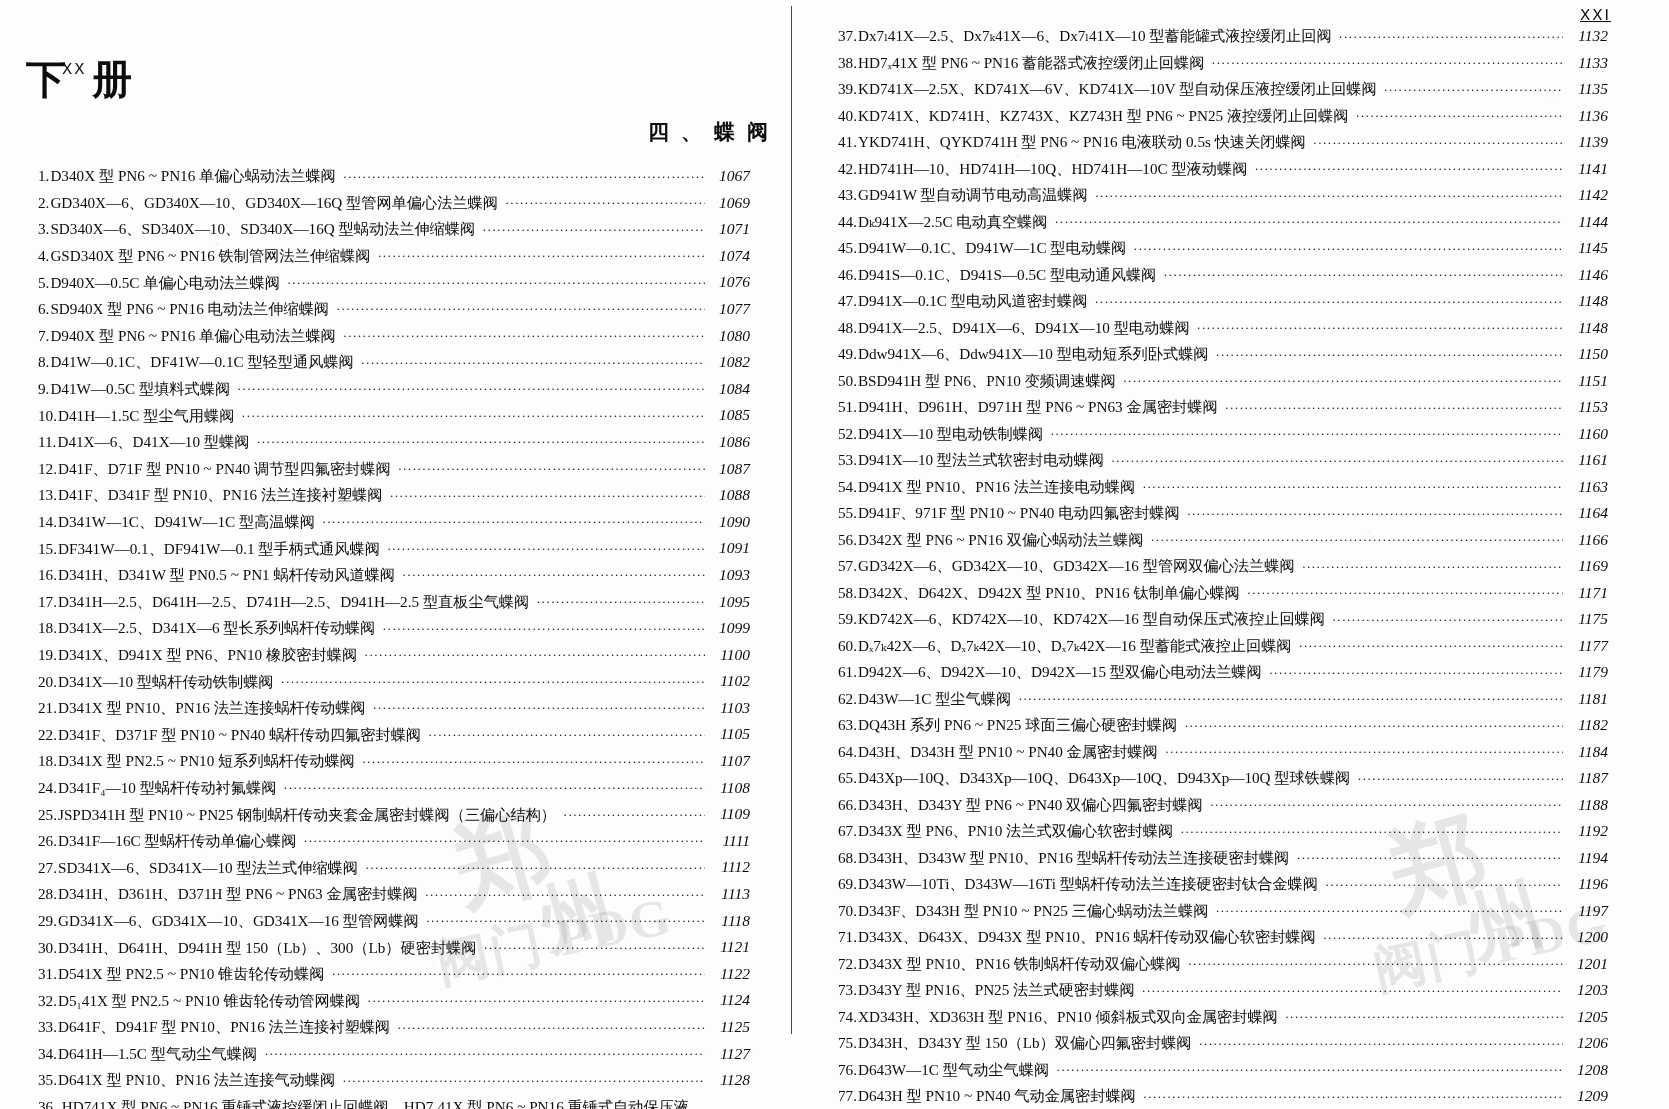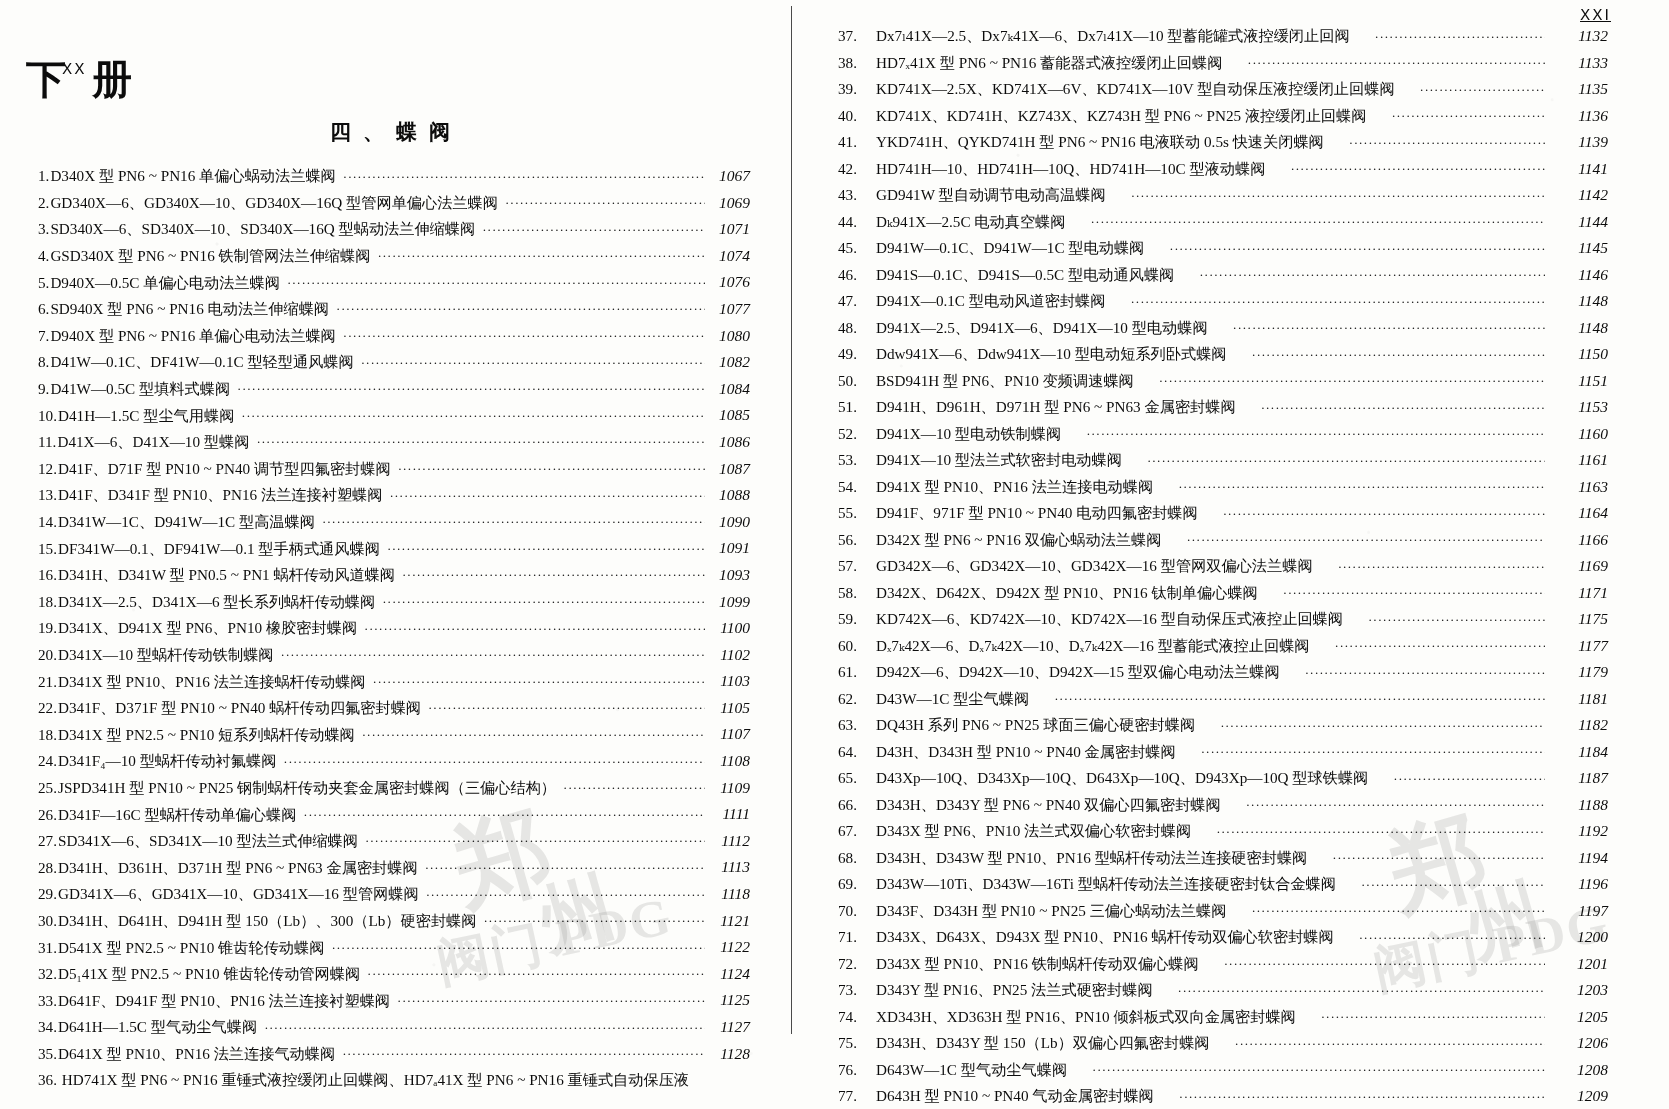--- a/index.html
+++ b/index.html
@@ -82,21 +82,21 @@
     text-align: left;
     font-size: 40px;
     font-weight: bold;
     letter-spacing: 26px;
     text-indent: 26px;
   }
   .sec-title {
     position: absolute;
     left: 0; top: 118px;
     width: 780px;
-    text-align: center;
+    text-align: right;
     font-size: 21px;
     font-weight: bold;
     letter-spacing: 12px;
     text-indent: 12px;
   }
 
   
   .col {
     position: absolute;
     top: 168px;
@@ -105,21 +105,21 @@
   .col-right { left: 838px; top: 28px; width: 770px; }
 
   .toc-entry {
     display: flex;
     align-items: flex-end;
     font-size: 15.2px;
     line-height: 1.0;
     margin-bottom: 11.1px;
     white-space: nowrap;
   }
-  .col-right .toc-entry { margin-bottom: 11.0px; gap: 18px; }
+  .col-right .toc-entry { margin-bottom: 11.0px; }
 
   .e-num {
     flex: 0 0 auto;
     padding-right: 1px;
   }
   .e-text {
     flex: 0 0 auto;
   }
   .leader {
     flex: 1 1 auto;
@@ -270,20 +270,26 @@
         <span class="leader"></span>
         <span class="e-page">1091</span>
       </div>
       <div class="toc-entry">
         <span class="e-num">16.</span>
         <span class="e-text">D341H、D341W 型 PN0.5 ~ PN1 蜗杆传动风道蝶阀</span>
         <span class="leader"></span>
         <span class="e-page">1093</span>
       </div>
       <div class="toc-entry">
+        <span class="e-num">17.</span>
+        <span class="e-text">D341H—2.5、D641H—2.5、D741H—2.5、D941H—2.5 型直板尘气蝶阀</span>
+        <span class="leader"></span>
+        <span class="e-page">1095</span>
+      </div>
+      <div class="toc-entry">
         <span class="e-num">18.</span>
         <span class="e-text">D341X—2.5、D341X—6 型长系列蜗杆传动蝶阀</span>
         <span class="leader"></span>
         <span class="e-page">1099</span>
       </div>
       <div class="toc-entry">
         <span class="e-num">19.</span>
         <span class="e-text">D341X、D941X 型 PN6、PN10 橡胶密封蝶阀</span>
         <span class="leader"></span>
         <span class="e-page">1100</span>

